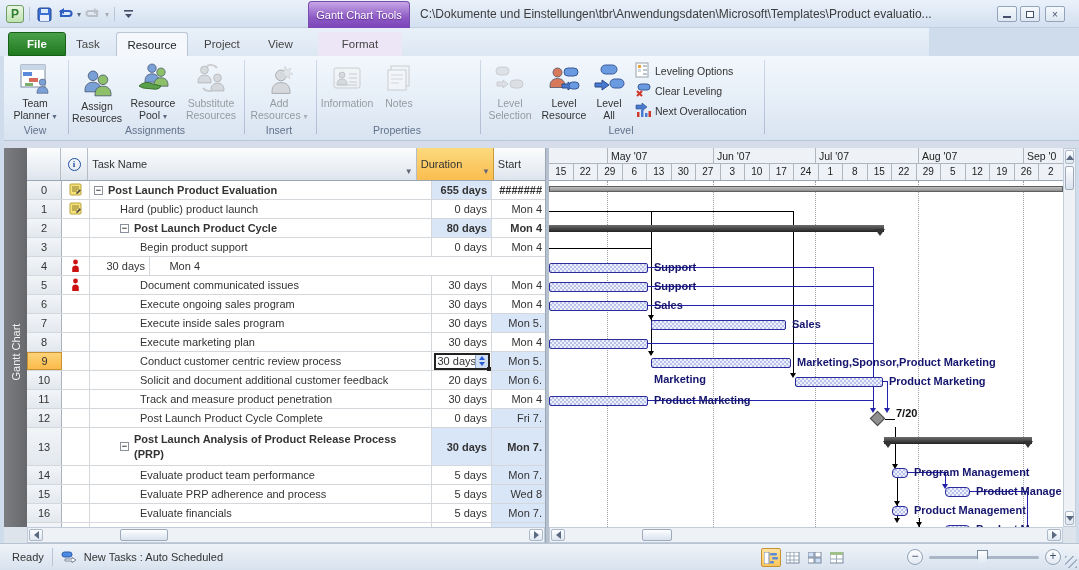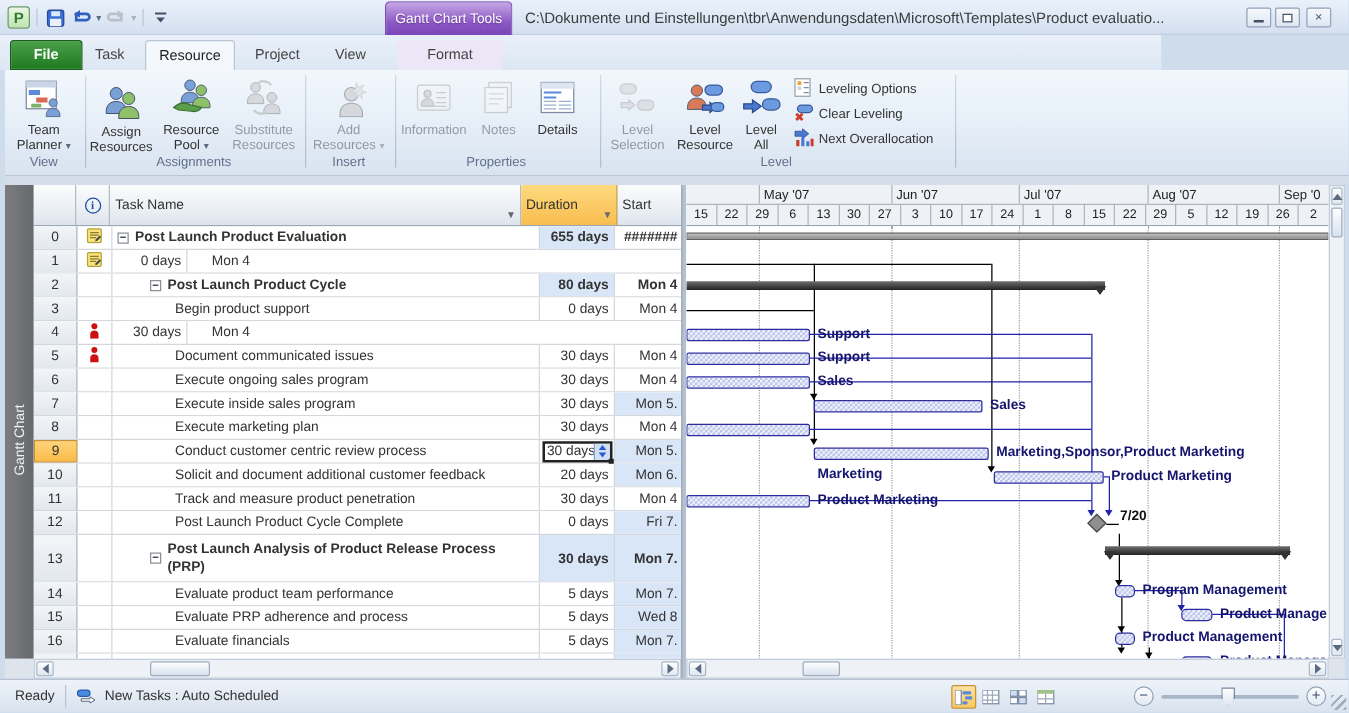--- a/index.html
+++ b/index.html
@@ -301,29 +301,20 @@
         <div><svg width="32" height="32">
             <rect x="3" y="6" width="26" height="20" rx="2" fill="#f2f4f6" stroke="#9aa2ac"></rect>
             <g transform="translate(6,10) scale(1)">
               <circle cx="5" cy="3" r="3" fill="#b8bec6" stroke="#44506a" stroke-width=".5"></circle>
               <path d="M0 12c0-3.2 2-5 5-5s5 1.8 5 5v1H0z" fill="#b8bec6" stroke="#44506a" stroke-width=".5"></path>
             </g>
             <path d="M18 12 h8 M18 16 h8 M18 20 h8 M6 23 h20" stroke="#9aa2ac"></path>
           </svg></div>
         <div class="lbl">Information<br></div>
       </div>
-      <div class="rbtn" style="left: 106px; width: 48px;">
-        <div><svg width="32" height="32">
-            <rect x="3" y="4" width="26" height="24" fill="#fff" stroke="#7a8aa0"></rect>
-            <rect x="3" y="4" width="26" height="5" fill="#dce6f2"></rect>
-            <path d="M5 12 h14 M5 16 h10" stroke="#5a8ad8" stroke-width="1.6"></path>
-            <path d="M17 19 h10 M17 22 h10 M17 25 h10 M5 19 h10 M5 22 h10 M5 25 h10" stroke="#9ab0cc"></path>
-          </svg></div>
-        <div class="lbl">Details<br></div>
-      </div>
       <div class="glabel2">Properties</div>
     </div>
     <div class="gsep" style="left: 480px;"></div>
     <div class="rgroup" style="left: 480px; width: 282px;">
       <div class="rbtn dis" style="left: 4px; width: 52px;">
         <div><svg width="32" height="32">
             <rect x="2" y="5" width="13" height="8" rx="4" fill="#c8cdd4" stroke="#9aa2ac"></rect>
             <path d="M3 20 l6 0 0 -2 5 4 -5 4 0 -2 -6 0 z" fill="#c8cdd4" stroke="#9aa2ac"></path>
             <rect x="16" y="18" width="13" height="8" rx="4" fill="#c8cdd4" stroke="#9aa2ac"></rect>
           </svg></div>
@@ -424,20 +415,23 @@
         <div class="c-start bold">#######</div>
       </div>
       <div class="trow" style="height: 19px;">
         <div class="c-num">1</div>
         <div class="c-info">
           <span><svg width="13" height="13">
               <rect x="1" y="1" width="11" height="11" rx="1" fill="#f7e37a" stroke="#b5a23c"></rect>
               <path d="M3 4 h7 M3 6 h7 M3 8 h5" stroke="#8a7b2e"></path>
               <path d="M7.5 9.5 l3.2-3.2 1.2 1.2 -3.2 3.2 -1.6.4 z" fill="#4a4a4a"></path>
             </svg></span>
+        </div>
+        <div class="c-name" style="padding-left: 30px;">
+          <span>Hard (public) product launch</span>
         </div>
         <div class="c-dur">0 days</div>
         <div class="c-start">Mon 4</div>
       </div>
       <div class="trow" style="height: 19px;">
         <div class="c-num">2</div>
         <div class="c-info"></div>
         <div class="c-name bold" style="padding-left: 30px;">
           <span class="expbox">−</span>
           <span>Post Launch Product Cycle</span>

